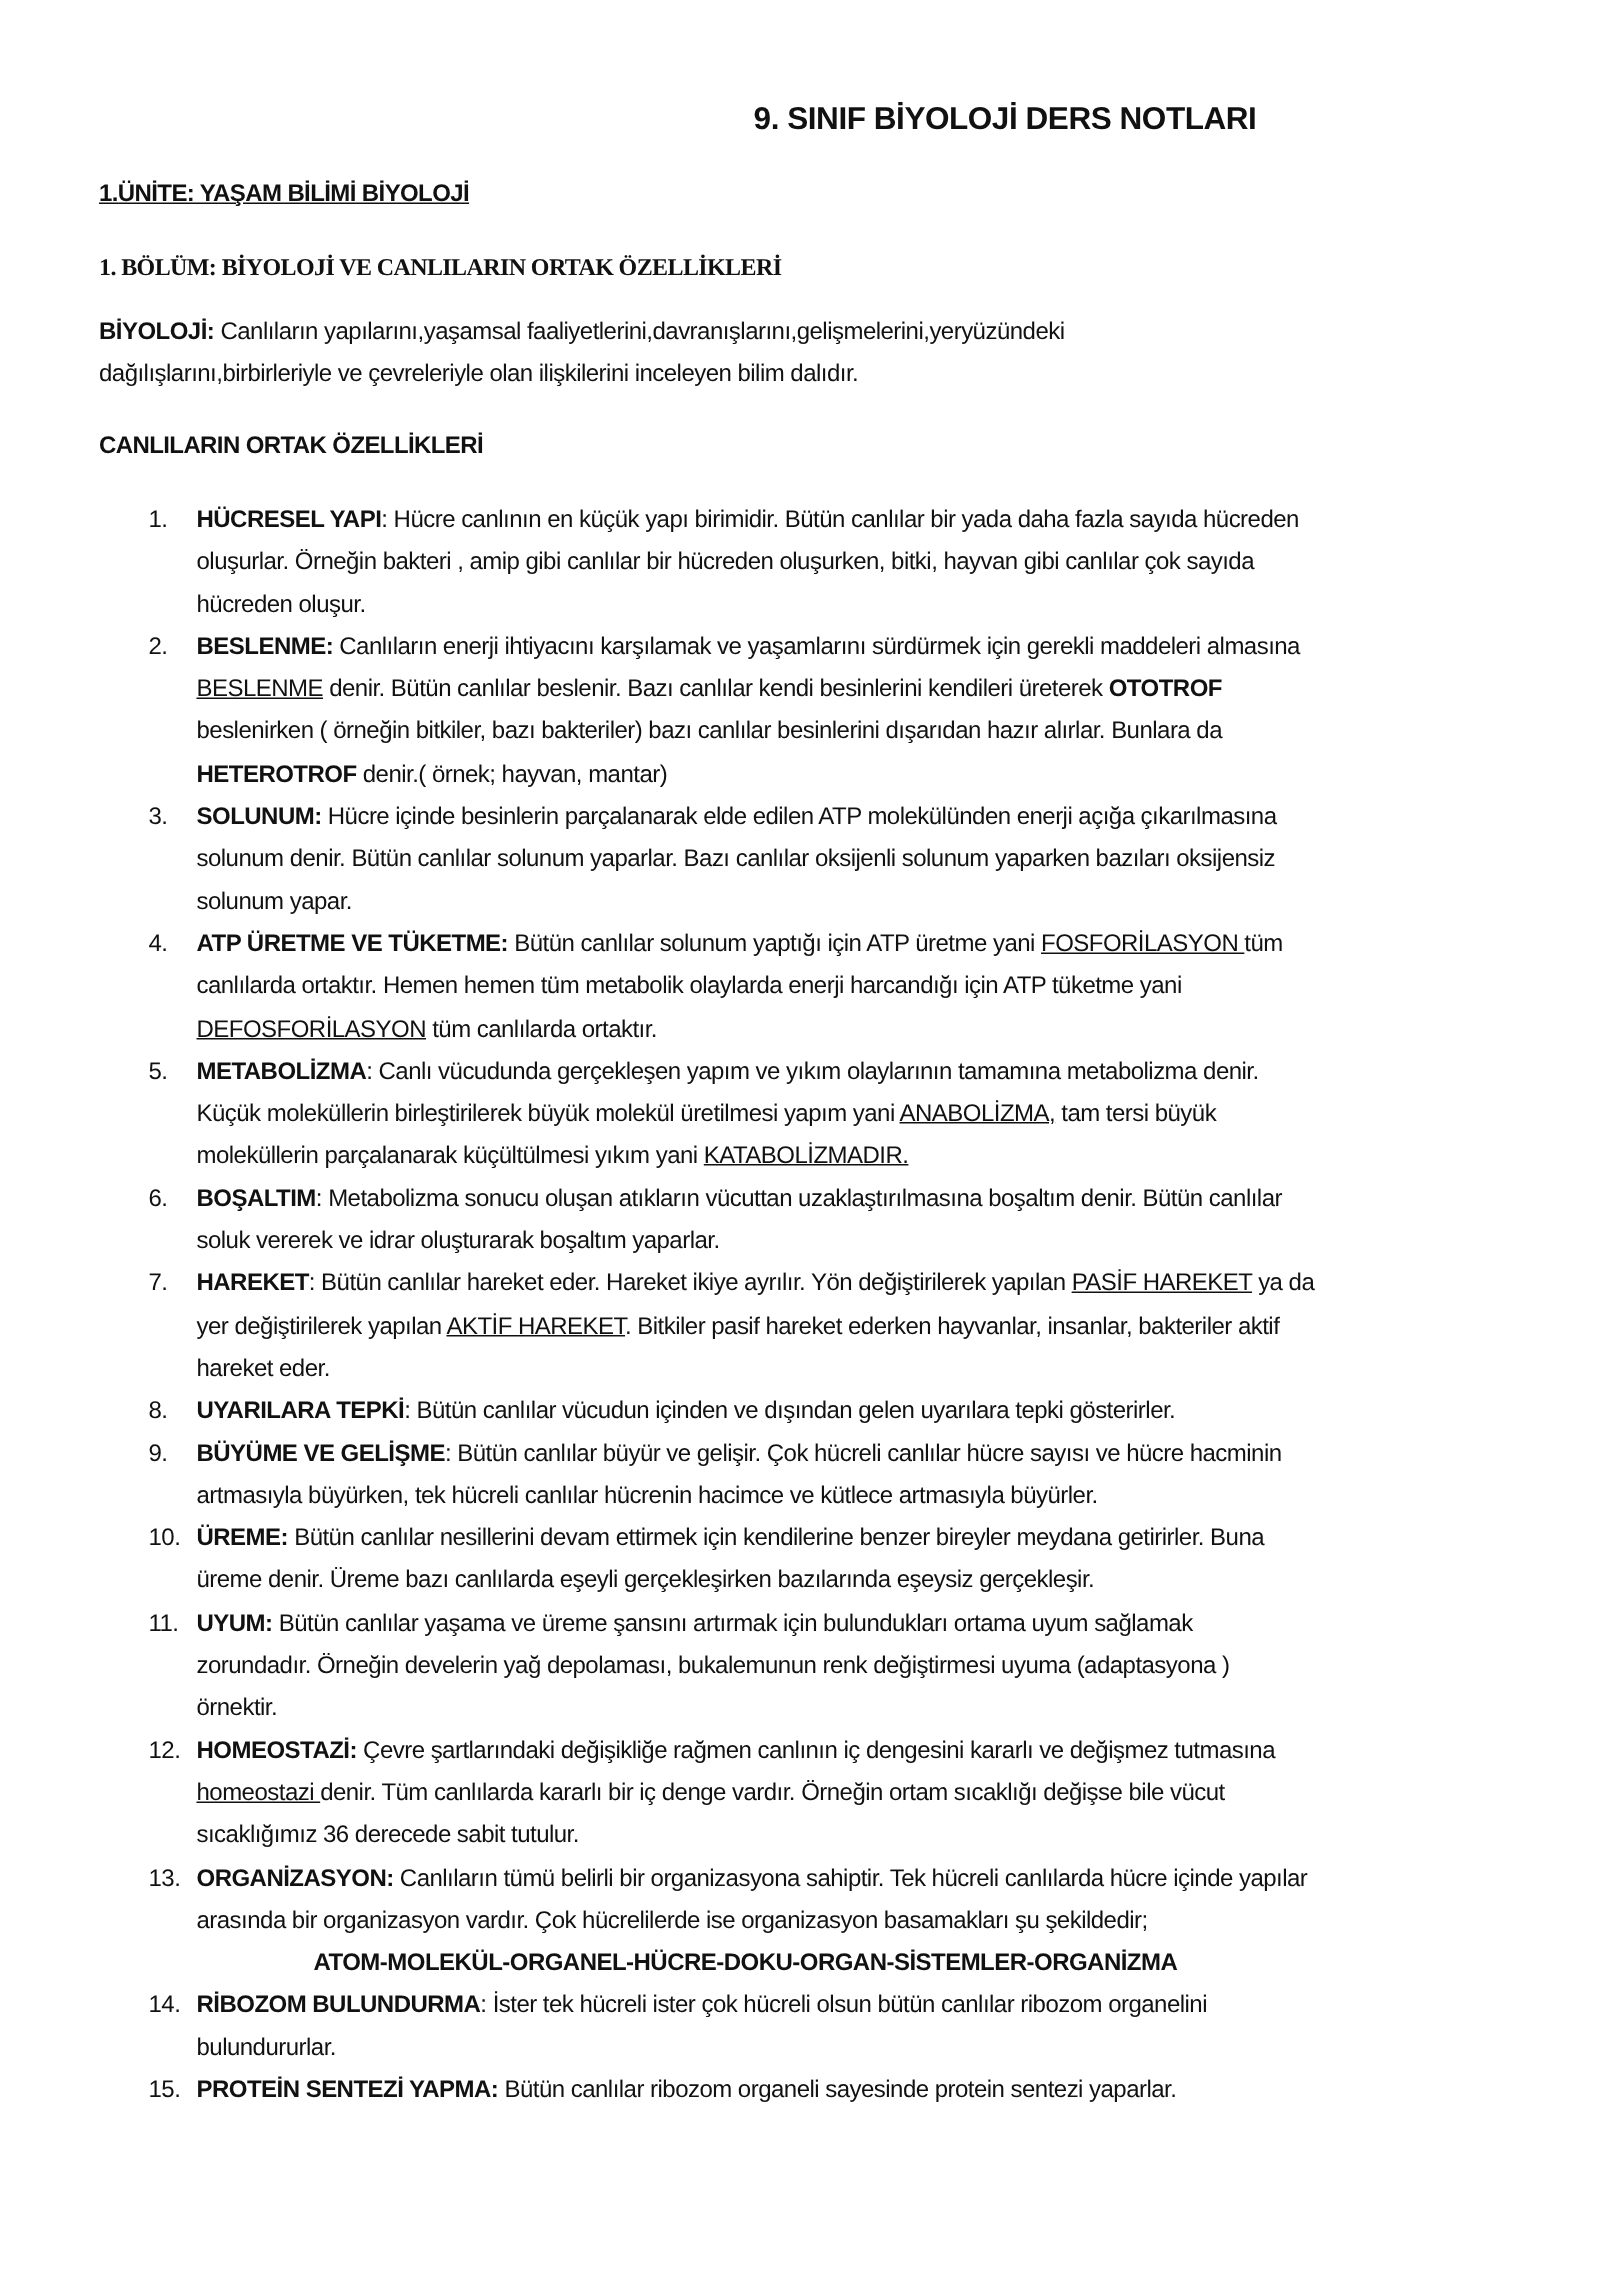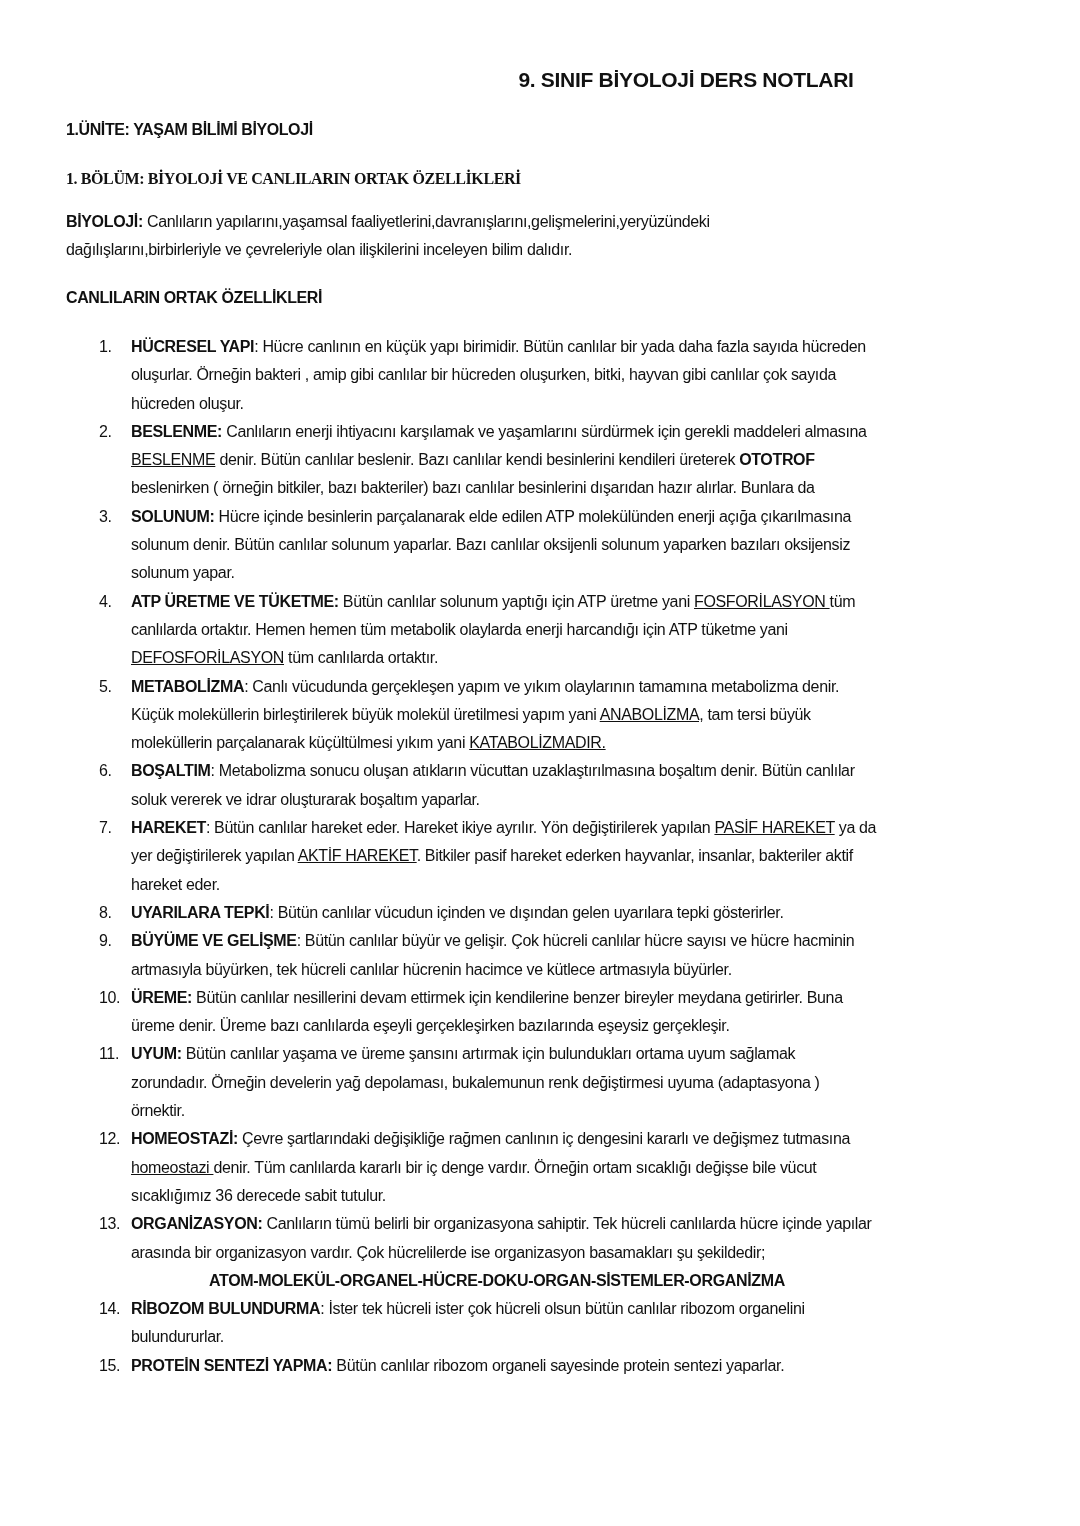--- a/index.html
+++ b/index.html
@@ -22,21 +22,21 @@
       height: 1526px;
     }
     .title {
       position: absolute;
       left: 0; top: 68px;
       width: 1010px;
       text-align: center;
       font-weight: bold;
       font-size: 21px;
       letter-spacing: -0.3px;
-      padding-left: 16px;
+      padding-left: 0;
     }
     .title span { margin-left: 0; }
     .heading {
       position: absolute;
       left: 66px;
       font-weight: bold;
       font-size: 16px;
       letter-spacing: -0.4px;
     }
     .para {
@@ -78,21 +78,21 @@
   </style>
 </head>
 <body>
 
 <div class="page">
 
   <div class="title">
     <span style="padding-left:330px;display:inline-block;">9. SINIF BİYOLOJİ DERS NOTLARI</span>
   </div>
 
-  <div class="heading" style="top:121px;">1.ÜNİTE: YAŞAM BİLİMİ BİYOLOJİ</div>
+  <div class="heading" style="top:121px;text-decoration:underline;">1.ÜNİTE: YAŞAM BİLİMİ BİYOLOJİ</div>
 
   <div class="heading" style="top:170px;font-family:Liberation Serif, serif;">1. BÖLÜM: BİYOLOJİ VE CANLILARIN ORTAK ÖZELLİKLERİ</div>
 
   <div class="para" style="top:208px;">
     <span class="line"><b>BİYOLOJİ:</b><span> Canlıların yapılarını,yaşamsal faaliyetlerini,davranışlarını,gelişmelerini,yeryüzündeki</span></span>
     <span class="line">dağılışlarını,birbirleriyle ve çevreleriyle olan ilişkilerini inceleyen bilim dalıdır.</span>
   </div>
 
   <div class="heading" style="top:289px;">CANLILARIN ORTAK ÖZELLİKLERİ</div>
 
@@ -103,20 +103,21 @@
       <span class="line"><b>HÜCRESEL YAPI</b><span>: Hücre canlının en küçük yapı birimidir. Bütün canlılar bir yada daha fazla sayıda hücreden</span></span>
       <span class="line">oluşurlar. Örneğin bakteri , amip gibi canlılar bir hücreden oluşurken, bitki, hayvan gibi canlılar çok sayıda</span>
       <span class="line">hücreden oluşur.</span>
     </div>
 
     <div class="item">
       <span class="num">2.</span>
       <span class="line"><b>BESLENME:</b><span> Canlıların enerji  ihtiyacını karşılamak ve yaşamlarını sürdürmek için gerekli maddeleri almasına</span></span>
       <span class="line"><u>BESLENME</u><span> denir. Bütün canlılar beslenir. Bazı canlılar kendi besinlerini kendileri üreterek </span><b>OTOTROF</b></span>
       <span class="line">beslenirken ( örneğin bitkiler, bazı bakteriler) bazı canlılar besinlerini dışarıdan hazır alırlar. Bunlara da</span>
+      <span class="line"><b>HETEROTROF</b><span> denir.( örnek; hayvan, mantar)</span></span>
     </div>
 
     <div class="item">
       <span class="num">3.</span>
       <span class="line"><b>SOLUNUM:</b><span> Hücre içinde besinlerin parçalanarak elde edilen ATP molekülünden enerji açığa çıkarılmasına</span></span>
       <span class="line">solunum denir. Bütün canlılar solunum yaparlar. Bazı canlılar oksijenli solunum yaparken bazıları oksijensiz</span>
       <span class="line">solunum yapar.</span>
     </div>
 
     <div class="item">

